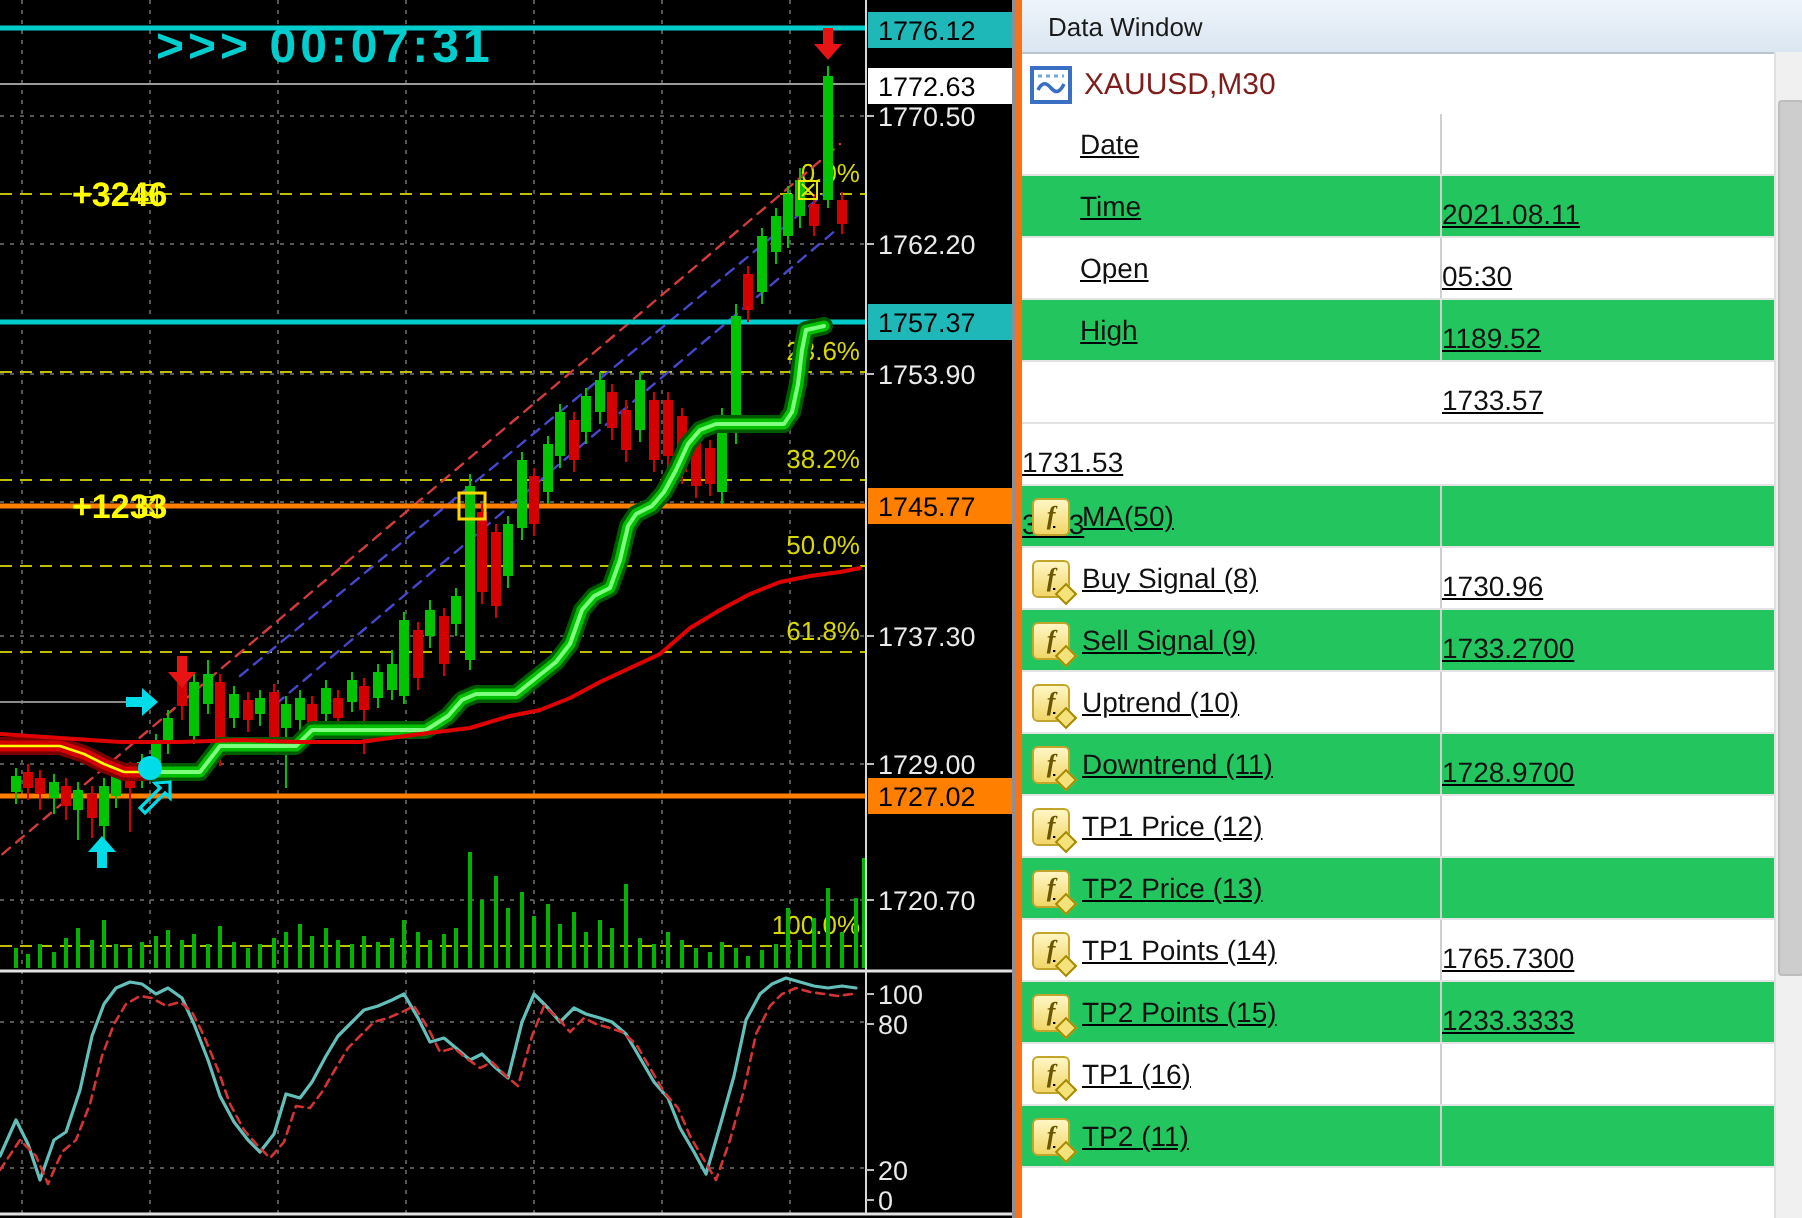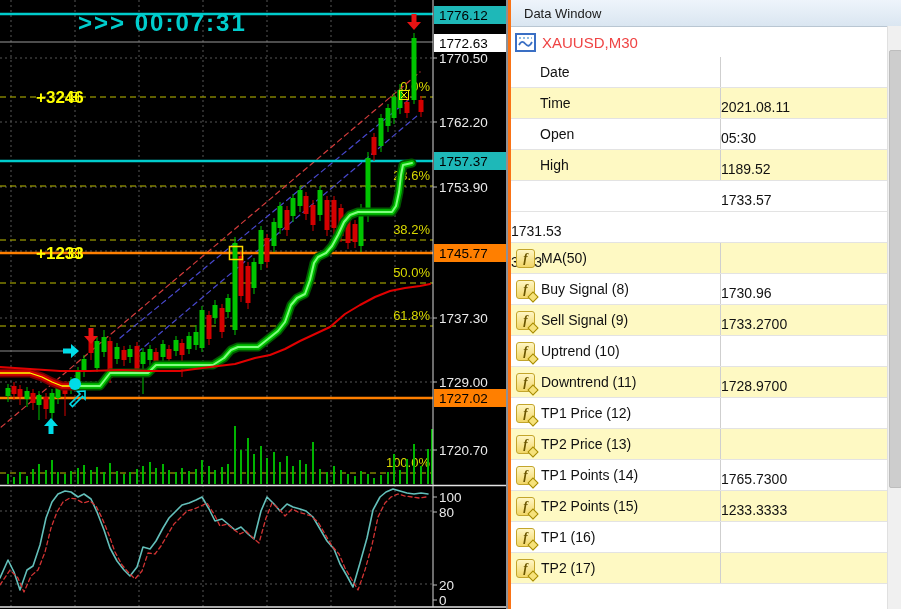--- a/index.html
+++ b/index.html
@@ -3,25 +3,25 @@
 <meta charset="utf-8">
 <style>
   html,body{margin:0;padding:0;background:#000;}
   body{width:901px;height:609px;overflow:hidden;font-family:"Liberation Sans",sans-serif;}
   .app{position:relative;width:901px;height:609px;display:flex;}
   .chart-area{width:506px;height:609px;background:#000;position:relative;flex:0 0 auto;}
   .chart-area svg{display:block;}
   .splitter{width:2px;background:#8C9096;flex:0 0 auto;}
   .data-window{flex:1;background:#FFFFFF;position:relative;overflow:hidden;border-left:3px solid #f97316;}
   .dw-header{height:26px;background:linear-gradient(#EEF4FB,#DAE6F1);border-bottom:1px solid #B9C6D2;display:flex;align-items:center;padding-left:13px;font-size:13px;color:#1a1a1a;}
-  .dw-symbol{height:30px;display:flex;align-items:center;border-bottom:1px solid #D9D9D9;font-size:15px;color:#ef4444;background:#fff;}
+  .dw-symbol{height:30px;display:flex;align-items:center;border-bottom:1px solid #D9D9D9;font-size:15px;color:#7f1d1d;background:#fff;}
   .chart-icon{width:21px;height:19px;margin:0 6px 0 4px;display:inline-flex;}
-  .dw-rows{position:absolute;top:57px;left:0;right:13px;bottom:0;overflow:hidden;}
+  .dw-rows{position:absolute;top:57px;left:0;right:13px;bottom:0;overflow:hidden;text-decoration:underline;}
   .dw-row{height:30px;display:flex;align-items:stretch;border-bottom:1px solid #E3E3E3;font-size:14px;color:#111;background:#fff;}
-  .dw-row.alt{background:#fef9c3;}
+  .dw-row.alt{background:#22c55e;}
   .cell-name{width:209px;display:flex;align-items:center;border-right:1px solid #CFCFCF;}
   .cell-val{flex:1;text-align:left;padding-right:32px;line-height:30px;white-space:nowrap;margin-top:35px;}
   .ind-icon{width:17px;height:17px;margin-left:5px;border:1px solid #C3A52B;border-radius:3px;background:linear-gradient(#FFF6C4,#F1D667);display:inline-flex;align-items:center;justify-content:center;font-family:"Liberation Serif",serif;font-style:italic;font-weight:bold;font-size:13px;color:#6B5600;position:relative;flex:0 0 auto;}
   .ind-icon.fx::after{content:"";position:absolute;right:-3px;bottom:-3px;width:6px;height:6px;background:#F6E27A;border:1px solid #A58A00;transform:rotate(45deg);}
   .lbl{margin-left:6px;white-space:nowrap;}
   .no-icon .lbl{margin-left:29px;}
   .dw-scrollbar{position:absolute;top:26px;right:0;width:13px;bottom:0;background:#F0F0F0;border-left:1px solid #E0E0E0;}
   .dw-scrollbar .thumb{position:absolute;top:24px;left:1px;width:11px;height:436px;background:#CDCDCD;border:1px solid #BDBDBD;border-radius:2px;}
 </style>
 </head>
@@ -435,21 +435,21 @@
         <div class="dw-row">
           <div class="cell-name">
             <span class="ind-icon fx">f</span>
             <span class="lbl">TP1 (16)</span>
           </div>
           <div class="cell-val"></div>
         </div>
         <div class="dw-row alt">
           <div class="cell-name">
             <span class="ind-icon fx">f</span>
-            <span class="lbl">TP2 (17)</span>
+            <span class="lbl">TP2 (11)</span>
           </div>
           <div class="cell-val"></div>
         </div>
       </div>
     <div class="dw-scrollbar">
       <div class="thumb"></div>
     </div>
   </aside>
 </div>
 

